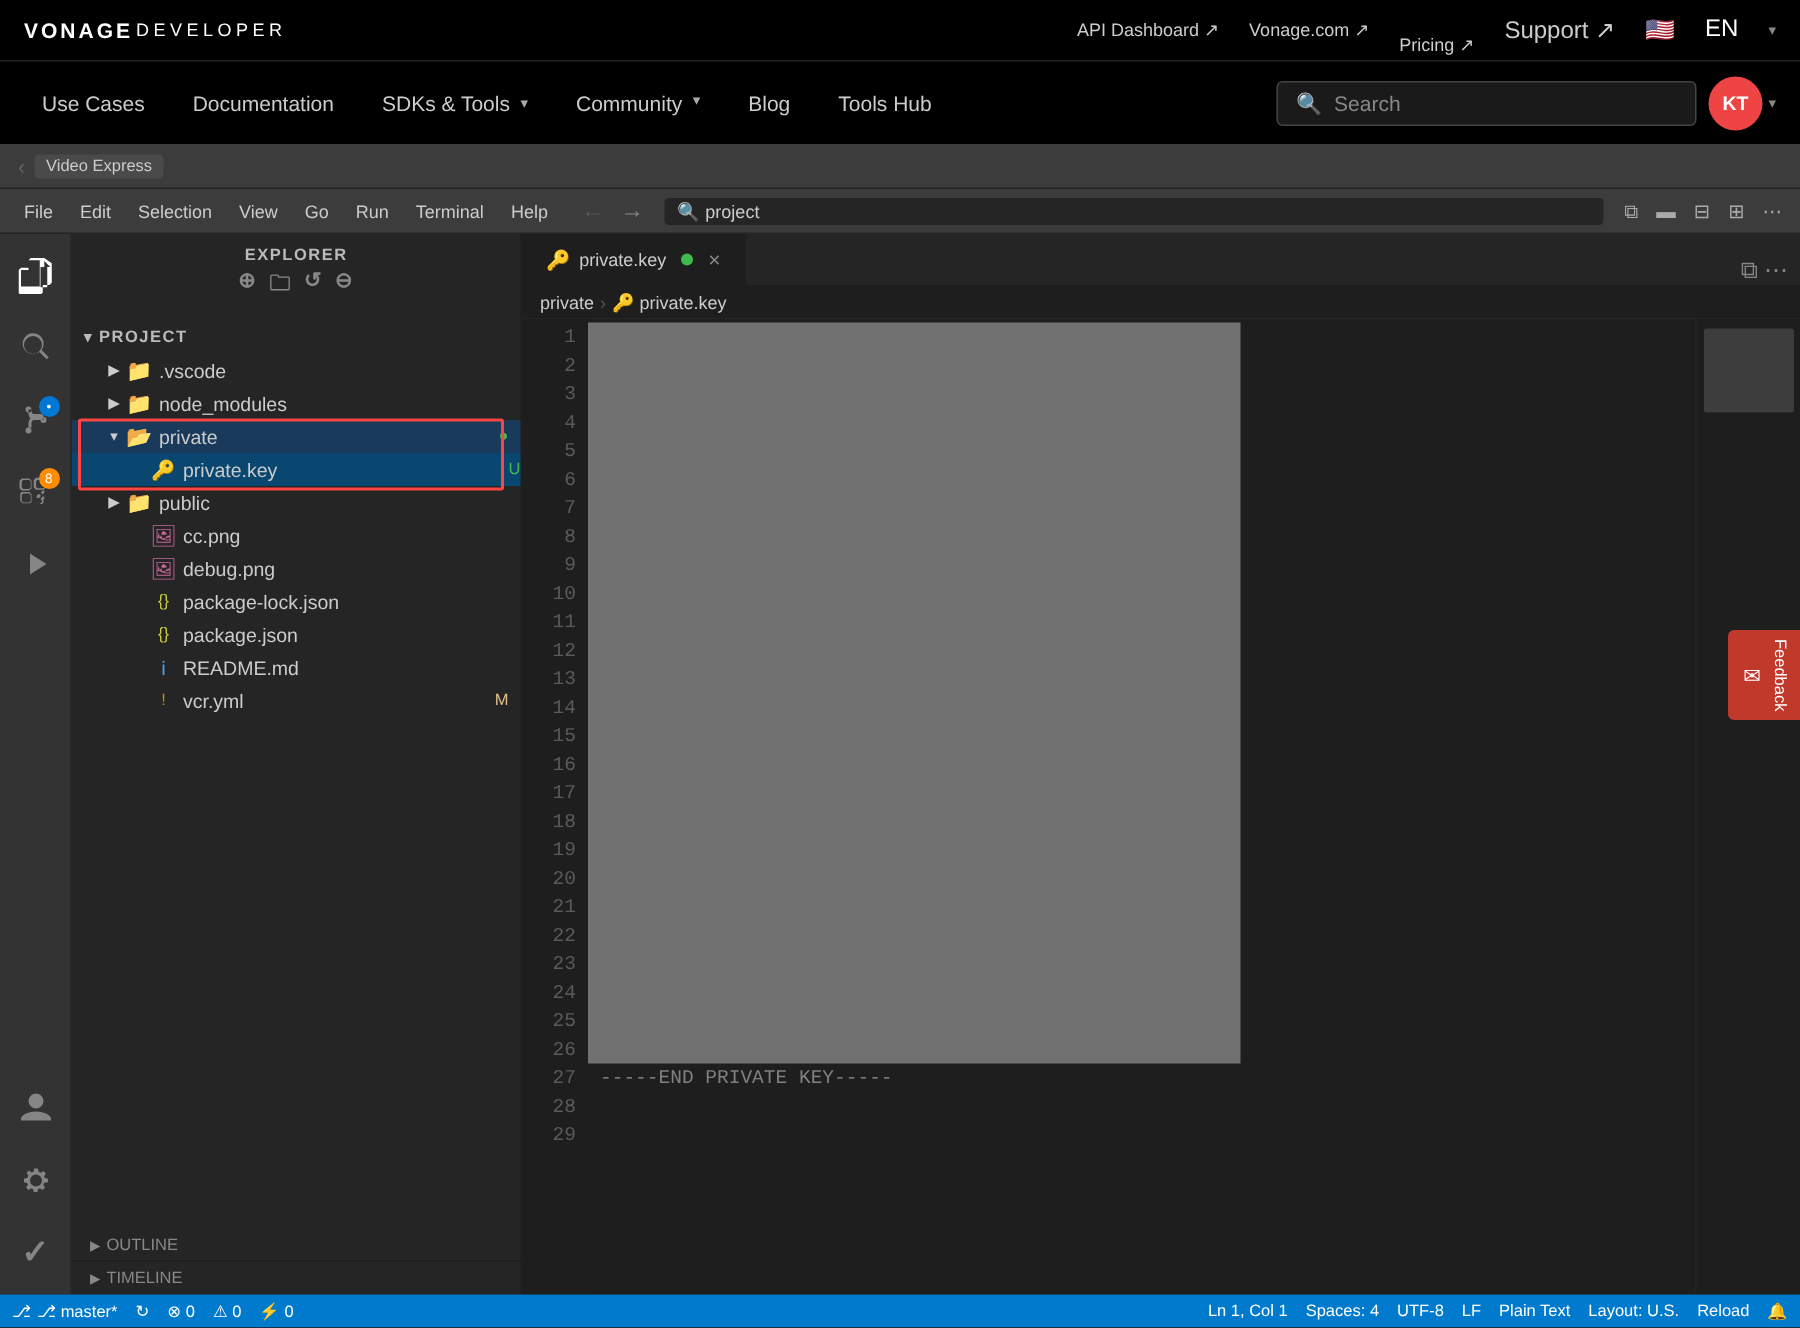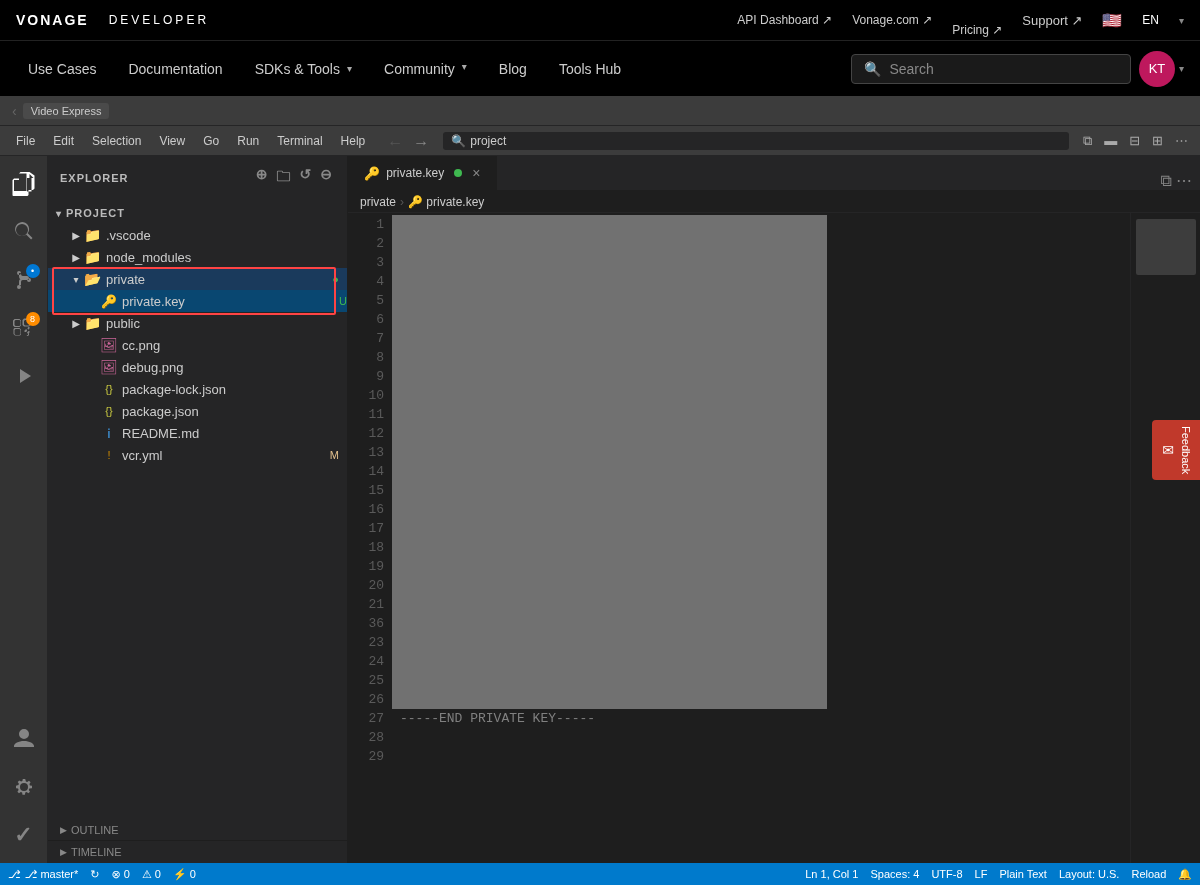--- a/index.html
+++ b/index.html
@@ -10,21 +10,21 @@
       height: 40px;
       background: #000;
       display: flex;
       align-items: center;
       justify-content: space-between;
       padding: 0 16px;
       color: #fff;
       font-size: 13px;
     }
     .top-nav-left { display: flex; align-items: center; gap: 4px; }
-    .vonage-logo { display: flex; align-items: center; gap: 20px; font-weight: 700; letter-spacing: 2px; font-size: 14px; }
+    .vonage-logo { display: flex; align-items: center; gap: 2px; font-weight: 700; letter-spacing: 2px; font-size: 14px; }
     .vonage-logo span.dev { font-weight: 300; letter-spacing: 3px; font-size: 13px; }
     .top-nav-right { display: flex; align-items: center; gap: 20px; font-size: 12px; }
     .top-nav-right a { color: #ccc; text-decoration: none; display: flex; align-items: center; gap: 3px; }
 
     
     .second-nav {
       height: 56px;
       background: #000;
       border-top: 1px solid #222;
       display: flex;
@@ -36,24 +36,24 @@
     .nav-item { color: #ccc; font-size: 14px; padding: 8px 12px; cursor: pointer; display: flex; align-items: center; gap: 4px; text-decoration: none; }
     .search-bar {
       display: flex; align-items: center;
       background: #1a1a1a; border: 1px solid #444;
       border-radius: 4px; padding: 6px 12px; gap: 8px;
       width: 280px;
     }
     .search-bar input { background: transparent; border: none; outline: none; color: #ccc; font-size: 14px; width: 220px; }
     .search-bar input::placeholder { color: #888; }
     .avatar-btn {
-      width: 36px; height: 36px; background: #be185d;
+      width: 36px; height: 36px; background: #ef4444;
       border-radius: 50%; display: flex; align-items: center;
       justify-content: center; color: #fff; font-size: 13px;
-      font-weight: normal; cursor: pointer; margin-left: 8px;
+      font-weight: bold; cursor: pointer; margin-left: 8px;
     }
     .chevron-small { font-size: 10px; margin-left: 3px; color: #aaa; }
 
     
     .breadcrumb-bar {
       height: 30px;
       background: #3c3c3c;
       display: flex;
       align-items: center;
       padding: 0 12px;
@@ -156,20 +156,21 @@
     }
     .sidebar-header {
       padding: 8px 12px;
       color: #bbb;
       font-size: 11px;
       font-weight: bold;
       letter-spacing: 1px;
       display: flex;
       align-items: center;
       justify-content: space-between;
+      flex-direction: column;
     }
     .sidebar-header-icons { display: flex; gap: 4px; }
     .sidebar-header-icon { color: #888; cursor: pointer; font-size: 14px; padding: 2px; }
 
     .tree-item {
       display: flex;
       align-items: center;
       padding: 1px 0 1px 0;
       cursor: pointer;
       font-size: 13px;
@@ -333,23 +334,23 @@
   <div class="top-nav-left">
     <div class="vonage-logo">
       <span style="font-weight:700; letter-spacing:2px;">VONAGE</span>
       <span class="dev" style="font-weight:300; letter-spacing:3px; font-size:12px;">DEVELOPER</span>
     </div>
   </div>
   <div class="top-nav-right">
     <a style="color:#ccc; text-decoration:none; font-size:12px;">API Dashboard ↗</a>
     <a style="color:#ccc; text-decoration:none; font-size:12px;">Vonage.com ↗</a>
     <a style="color:#ccc; text-decoration:none; font-size:12px;margin-top:20px;">Pricing ↗</a>
-    <a style="color:#ccc; text-decoration:none; font-size:13px;">Support ↗</a>
+    <a style="color:#ccc; text-decoration:none; font-size:16px;">Support ↗</a>
     <span style="font-size:16px;">🇺🇸</span>
-    <span style="font-size:12px; cursor:pointer;">EN</span>
+    <span style="font-size:16px; cursor:pointer;">EN</span>
     <span style="color:#888; font-size:10px;">▾</span>
   </div>
 </div>
 
 <div class="second-nav">
   <div class="second-nav-left">
     <a class="nav-item">Use Cases</a>
     <a class="nav-item">Documentation</a>
     <a class="nav-item" style="display:flex; align-items:center;">SDKs &amp; Tools <span class="chevron-small">▾</span></a>
     <a class="nav-item" style="display:flex; align-items:flex-start;">Community <span class="chevron-small">▾</span></a>
@@ -581,21 +582,21 @@
             <div>12</div>
             <div>13</div>
             <div>14</div>
             <div>15</div>
           <div>16</div>
             <div>17</div>
             <div>18</div>
             <div>19</div>
             <div>20</div>
           <div>21</div>
-            <div>36</div>
+            <div>22</div>
             <div>23</div>
             <div>24</div>
             <div>25</div>
           <div>26</div>
             <div>27</div>
             <div>28</div>
             <div>29</div>
         </div>
         <div class="code-area" style="position:relative;">
 

